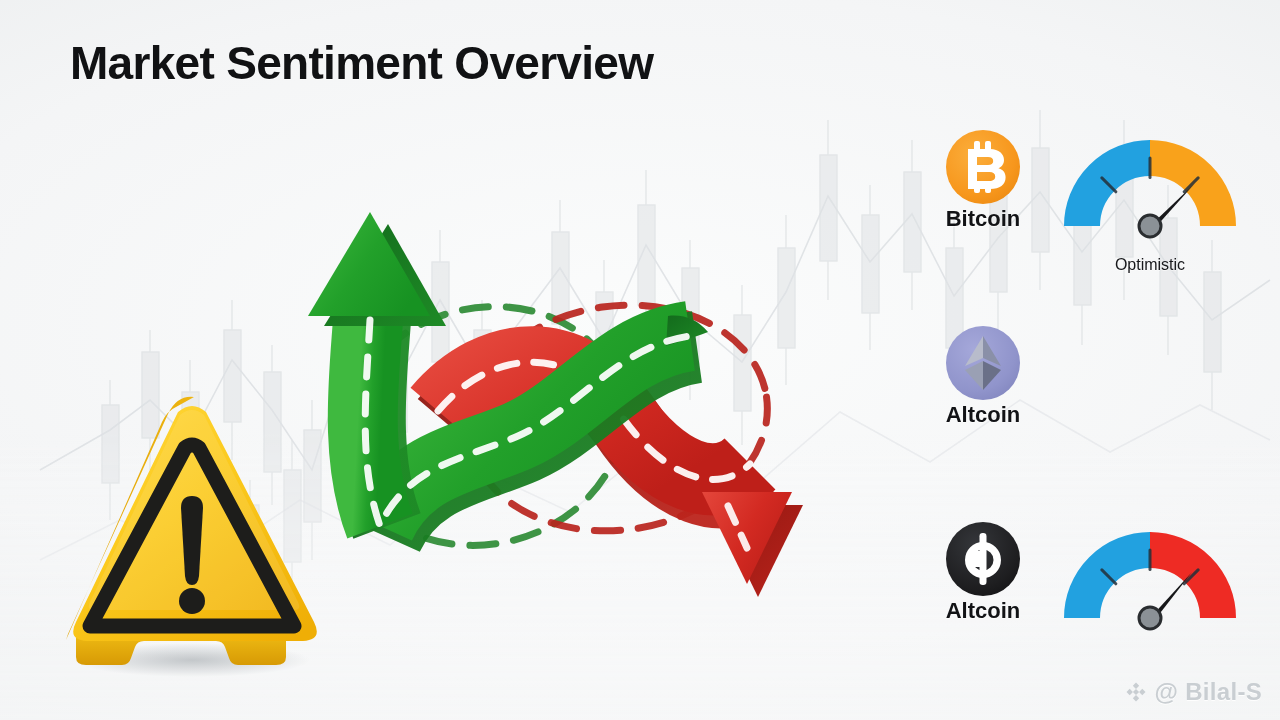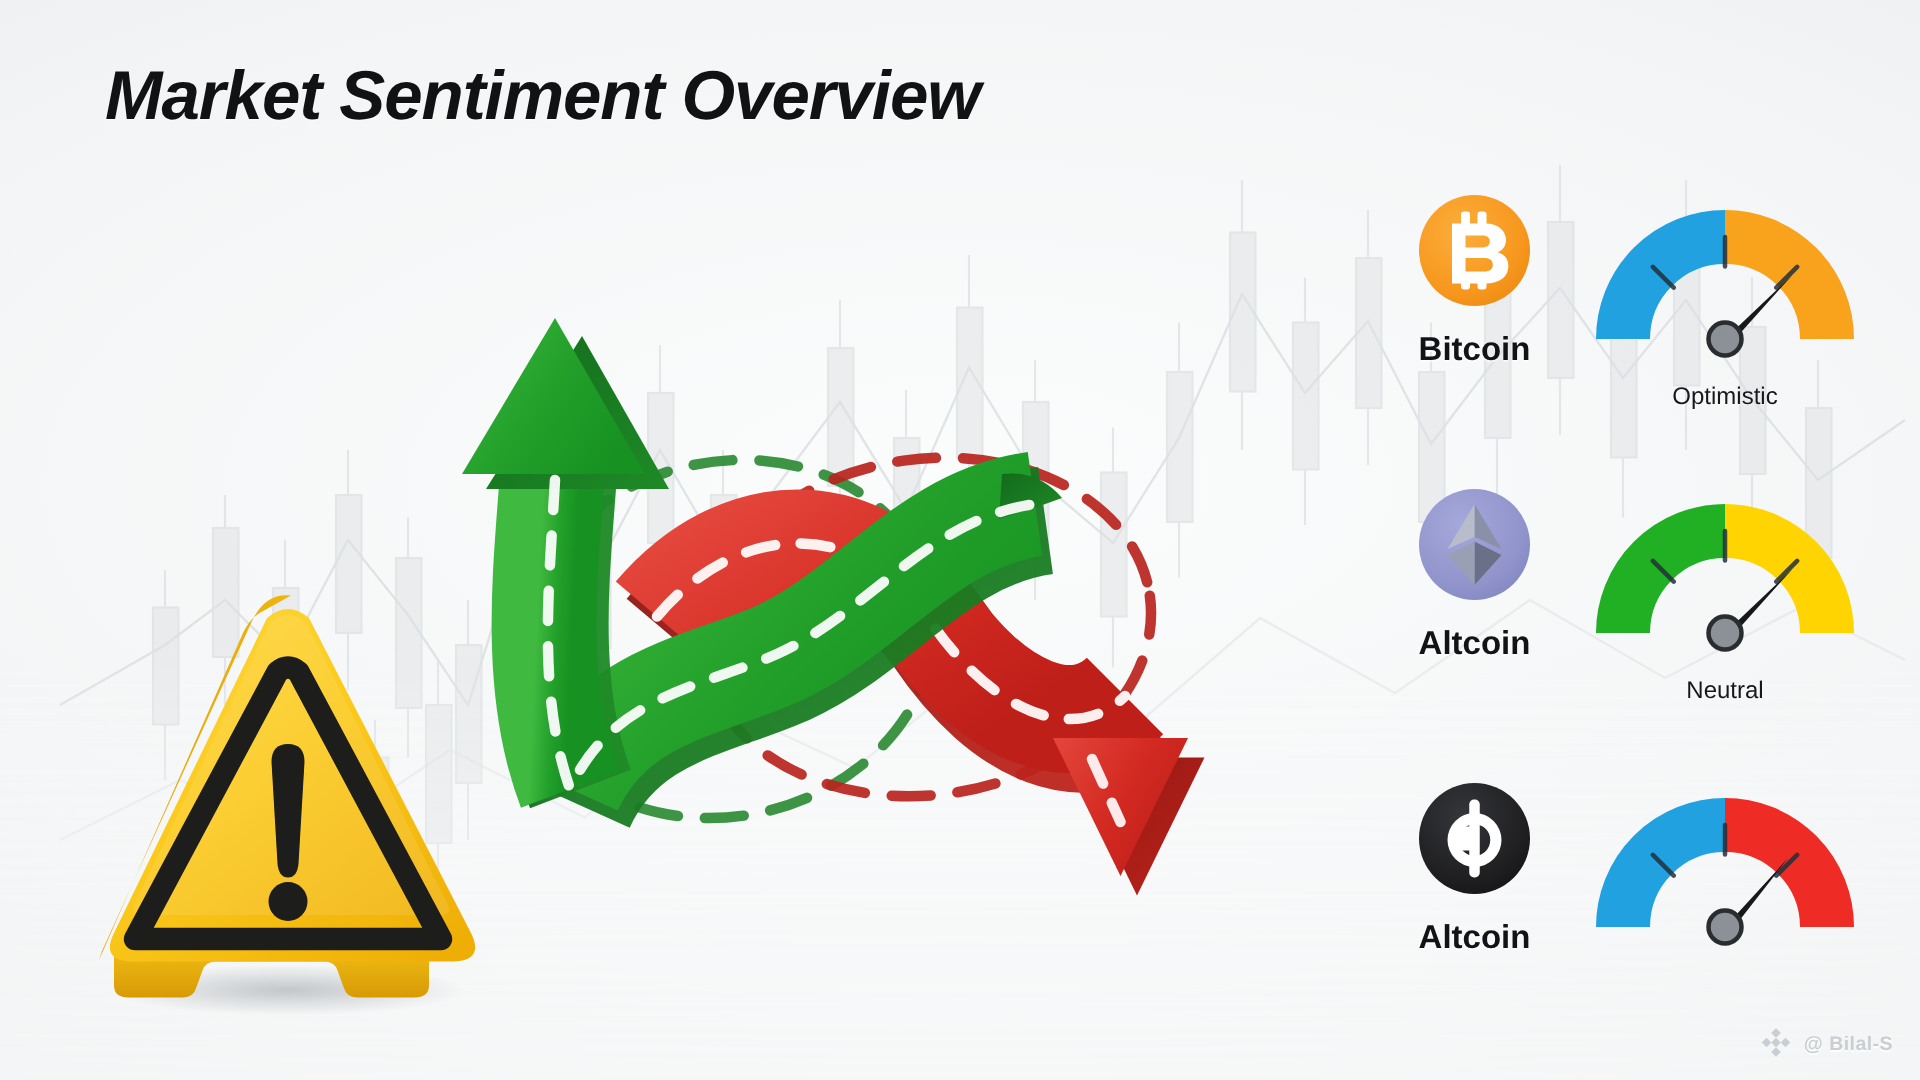--- a/index.html
+++ b/index.html
@@ -15,51 +15,50 @@
   }
   
   #bg-chart{position:absolute;inset:0;width:1280px;height:720px;opacity:.75;}
 
   
   #page-title{
     position:absolute;left:70px;top:36px;
     font-size:46px;font-weight:800;letter-spacing:-0.7px;
     color:#111214;white-space:nowrap;
     text-shadow:0 1px 1px rgba(255,255,255,.75);
-    font-style:italic;
   }
 
   
   #warning-sign{position:absolute;left:52px;top:388px;width:270px;height:290px;}
 
   
   #arrows-art{position:absolute;left:288px;top:196px;width:540px;height:430px;}
 
   
   #sentiment-panel{position:absolute;left:900px;top:128px;width:340px;height:572px;}
   .sentiment-row{position:absolute;left:0;width:340px;height:170px;}
   .coin-block{position:absolute;left:8px;top:0;width:150px;text-align:center;}
   .coin-badge{width:78px;height:78px;border-radius:50%;margin:0 auto;position:relative;}
   .coin-badge svg{display:block;width:78px;height:78px;}
   .coin-label{
-    margin-top:14px;font-size:22px;font-weight:700;color:#121316;
+    font-size:22px;font-weight:700;color:#121316;
     white-space:nowrap;text-shadow:0 1px 0 rgba(255,255,255,.6);
   }
   .gauge-block{position:absolute;left:160px;top:2px;width:180px;text-align:center;}
   .gauge-block svg{display:block;margin:0 auto;}
   .gauge-label{
     margin-top:14px;font-size:16px;font-weight:400;color:#17181b;
     white-space:nowrap;text-shadow:0 1px 0 rgba(255,255,255,.55);
   }
 
   
   #watermark{
     position:absolute;right:18px;bottom:14px;
     display:flex;align-items:center;gap:8px;
-    color:#c9ced2;font-size:13px;font-weight:600;
+    color:#c9ced2;font-size:24px;font-weight:600;
     text-shadow:0 1px 0 rgba(255,255,255,.85);
     user-select:none;
   }
   #watermark .wm-text{letter-spacing:.3px;}
 </style>
 </head>
 <body>
 
 <div id="stage">
 
@@ -356,37 +355,20 @@
             <circle cx="39" cy="39" r="37" fill="url(#ethG)"></circle>
             <polygon points="39,12 39,34 57,42" fill="#8A90A8"></polygon>
             <polygon points="39,12 21,42 39,34" fill="#B8BCCB"></polygon>
             <polygon points="39,37 39,66 57,46" fill="#6A7088"></polygon>
             <polygon points="39,37 21,46 39,66" fill="#9AA0B4"></polygon>
           </svg>
         </div>
         <div class="coin-label">Altcoin</div>
       </div>
 
-      <div class="gauge-block">
-        <svg width="176" height="112" viewBox="0 0 176 112" aria-hidden="true">
-          <path d="M12 96 A76 76 0 0 1 164 96" fill="none" stroke="url(#gShadow1)" stroke-width="8" opacity=".85"></path>
-          <path d="M20 96 A68 68 0 0 1 88 28" fill="none" stroke="#21B024" stroke-width="36"></path>
-          <path d="M88 28 A68 68 0 0 1 156 96" fill="none" stroke="#FFD400" stroke-width="36"></path>
-          <g stroke="#24303a" stroke-width="3" stroke-linecap="round" opacity=".85">
-            <line x1="39.9" y1="47.9" x2="53.8" y2="61.8"></line>
-            <line x1="88" y1="28" x2="88" y2="47.6"></line>
-            <line x1="136.1" y1="47.9" x2="122.2" y2="61.8"></line>
-          </g>
-          <g transform="rotate(-38 88 96)">
-            <path d="M88 96 L150 90 L88 101 Z" fill="#17181a"></path>
-          </g>
-          <circle cx="88" cy="96" r="11" fill="#8b9196" stroke="#2a2d30" stroke-width="3"></circle>
-        </svg>
-        <div class="gauge-label">Neutral</div>
-      </div>
     </div>
 
     <div class="sentiment-row" style="top:392px;">
       <div class="coin-block">
         <div class="coin-badge">
           <svg viewBox="0 0 78 78" aria-hidden="true">
             <defs>
               <radialGradient id="altG" cx="0.4" cy="0.3" r="0.82">
                 <stop offset="0" stop-color="#34363a"></stop>
                 <stop offset="72%" stop-color="#1E1E20"></stop>

